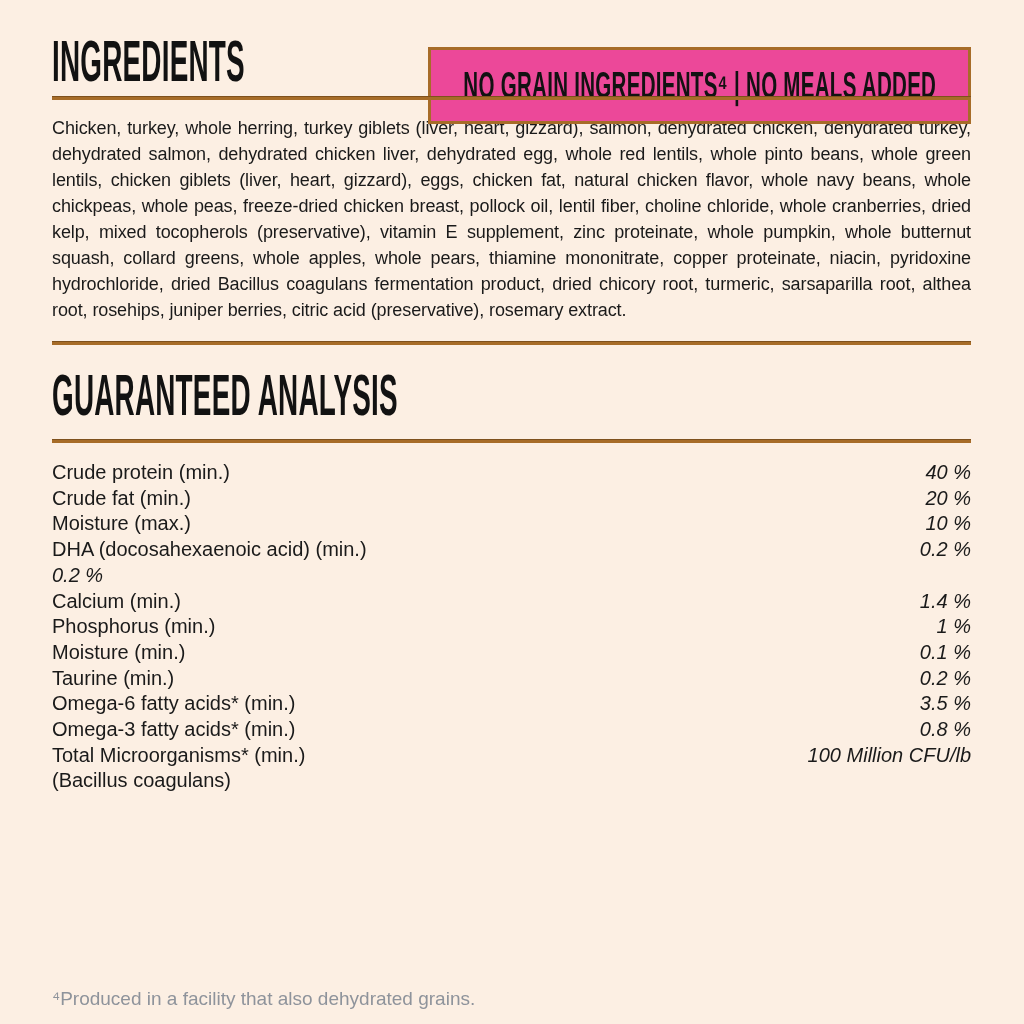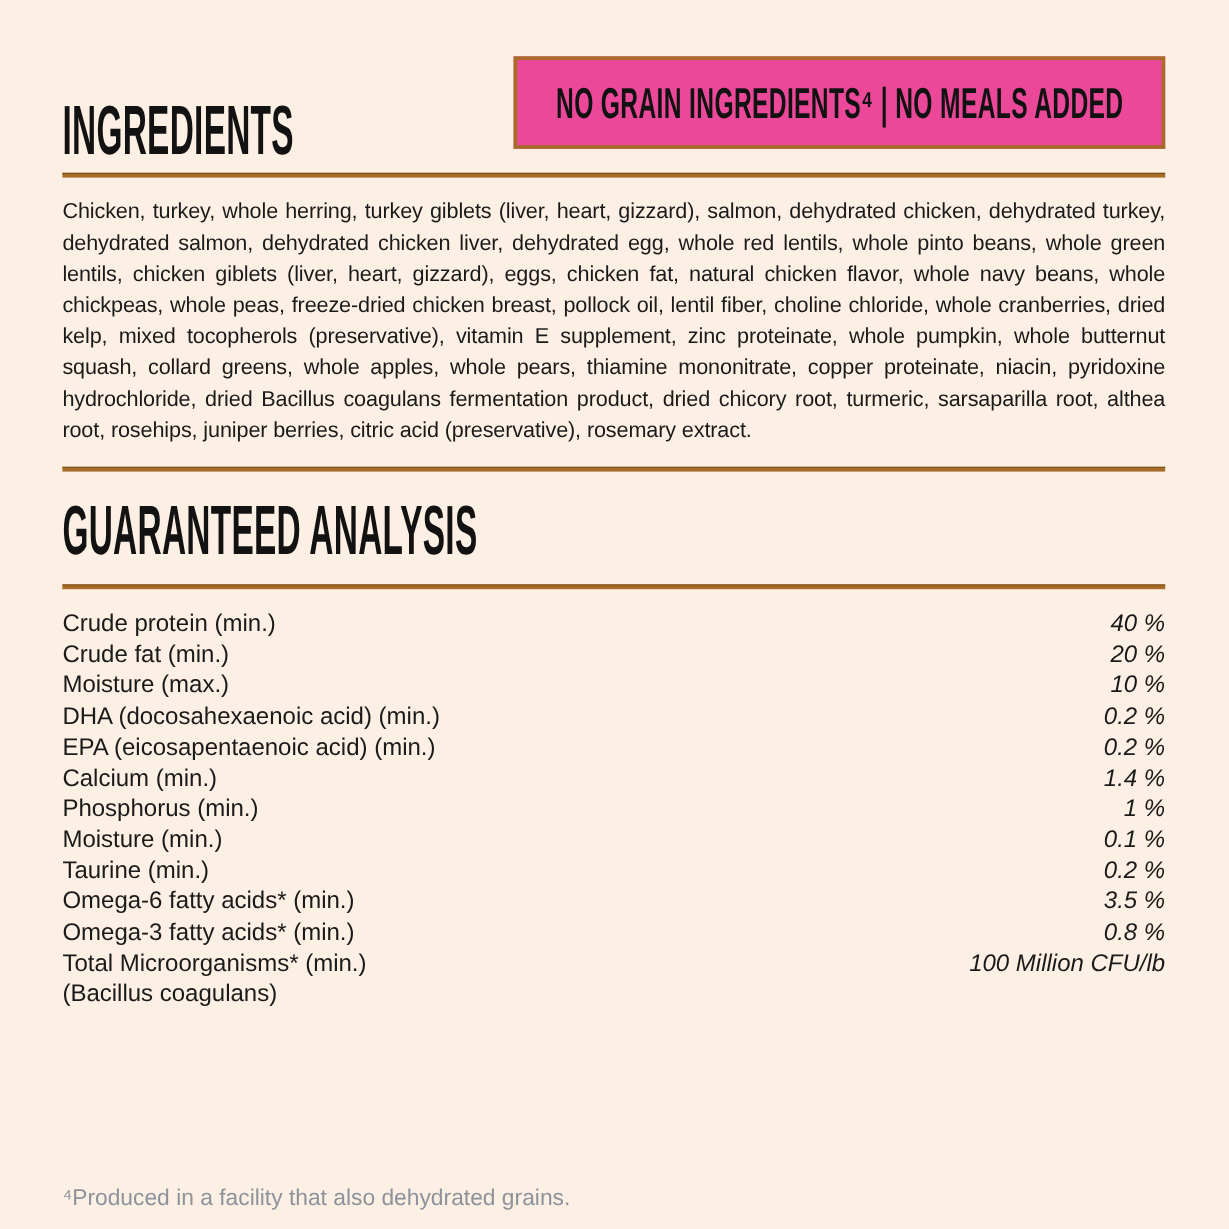--- a/index.html
+++ b/index.html
@@ -19,21 +19,21 @@
     font-size:58px;
     line-height:1;
     white-space:nowrap;
     display:inline-block;
     transform:scaleX(.48);
     transform-origin:left bottom;
     color:#121212;
     letter-spacing:.5px;
   }
 
-  .header { position:relative; height:148px; }
+  .header { position:relative; height:100px; }
   .h-ingredients { position:absolute; left:0; bottom:10px; }
 
   .badge {
     position:absolute; top:47px; right:0;
     width:543px; height:77px;
     border:3px solid #a76c28;
     box-sizing:border-box;
     display:flex; align-items:center; justify-content:center;
     background:#ec4899;
   }
@@ -116,21 +116,20 @@
       </div>
       <div class="ga-row">
         <span class="ga-label">Moisture (max.)</span>
         <span class="ga-value">10 %</span>
       </div>
       <div class="ga-row">
         <span class="ga-label">DHA (docosahexaenoic acid) (min.)</span>
         <span class="ga-value">0.2 %</span>
       </div>
       <div class="ga-row">
-        <span class="ga-label">EPA (eicosapentaenoic acid) (min.)</span>
         <span class="ga-value">0.2 %</span>
       </div>
       <div class="ga-row">
         <span class="ga-label">Calcium (min.)</span>
         <span class="ga-value">1.4 %</span>
       </div>
       <div class="ga-row">
         <span class="ga-label">Phosphorus (min.)</span>
         <span class="ga-value">1 %</span>
       </div>

